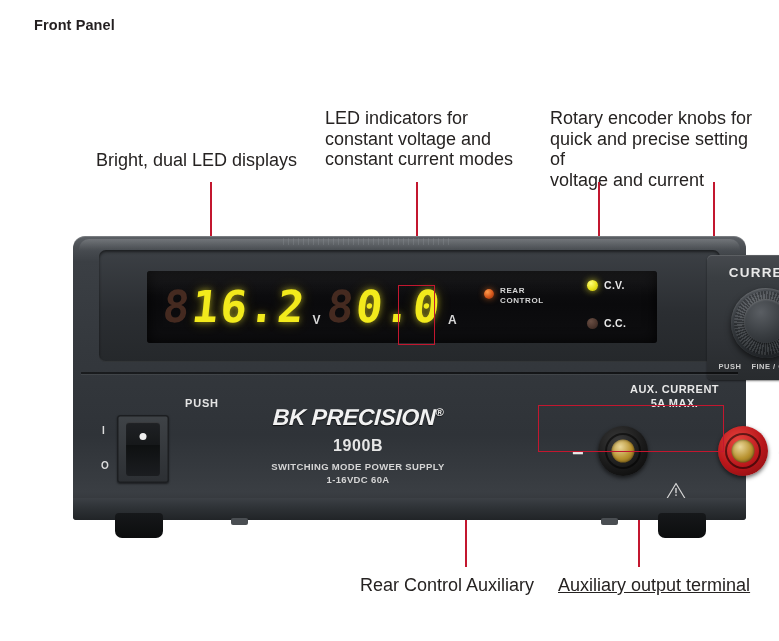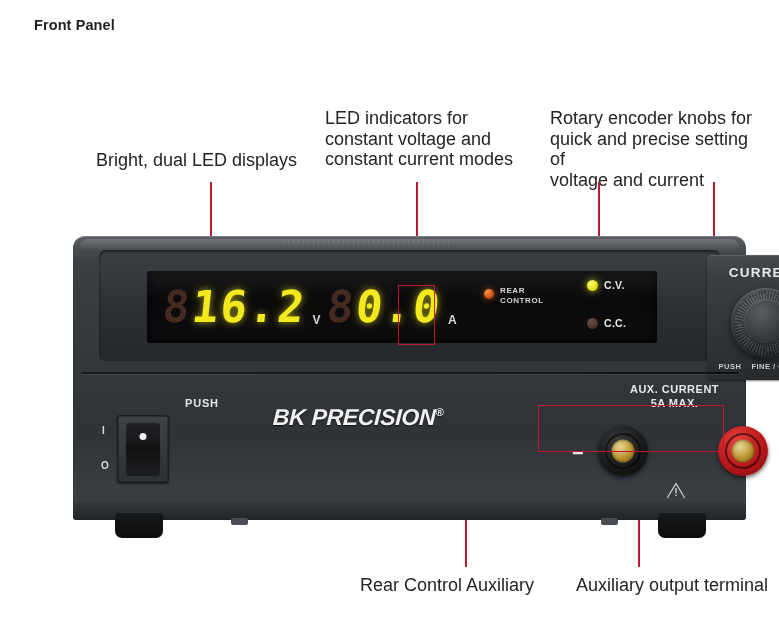--- a/index.html
+++ b/index.html
@@ -220,21 +220,21 @@
 <div class="caption" style="left:325px;top:108px;width:205px;">LED indicators for
 constant voltage and
 constant current modes</div>
 
 <div class="caption" style="left:550px;top:108px;width:212px;">Rotary encoder knobs for
 quick and precise setting of
 voltage and current</div>
 
 <div class="caption" style="left:360px;top:575px;width:180px;">Rear Control Auxiliary</div>
 
-<div class="caption" style="left:576px;top:575px;width:195px;">Auxiliary output terminal</div>
+<div class="caption" style="left:558px;top:575px;width:195px;text-decoration:underline;">Auxiliary output terminal</div>
 
 <div class="leader" style="left:210px;top:182px;height:106px;"></div>
 <div class="dot" style="left:207px;top:285px;"></div>
 
 <div class="leader" style="left:416px;top:182px;height:106px;"></div>
 <div class="dot" style="left:413px;top:285px;"></div>
 
 <div class="leader" style="left:598px;top:182px;height:122px;"></div>
 <div class="dot" style="left:595px;top:300px;"></div>
 
@@ -307,20 +307,25 @@
   <div class="sw-frame">
     <div class="sw-rocker">
       <div class="sw-dot"></div>
     </div>
   </div>
 
   <div class="brand">
     <div class="brand-logo">
       <span>BK PRECISION</span><span class="reg">®</span>
     </div>
+    <div class="brand-model">1900B</div>
+    <div class="brand-desc">
+      <span>SWITCHING MODE POWER SUPPLY</span><br>
+      <span>1-16VDC  60A</span>
+    </div>
   </div>
 
   <div class="aux-panel">
     <div class="aux-title">
       <span>AUX. CURRENT</span><br>
       <span>5A MAX.</span>
     </div>
     <div class="sign minus">−</div>
     <div class="post neg">
       <div class="post-ring"></div>

